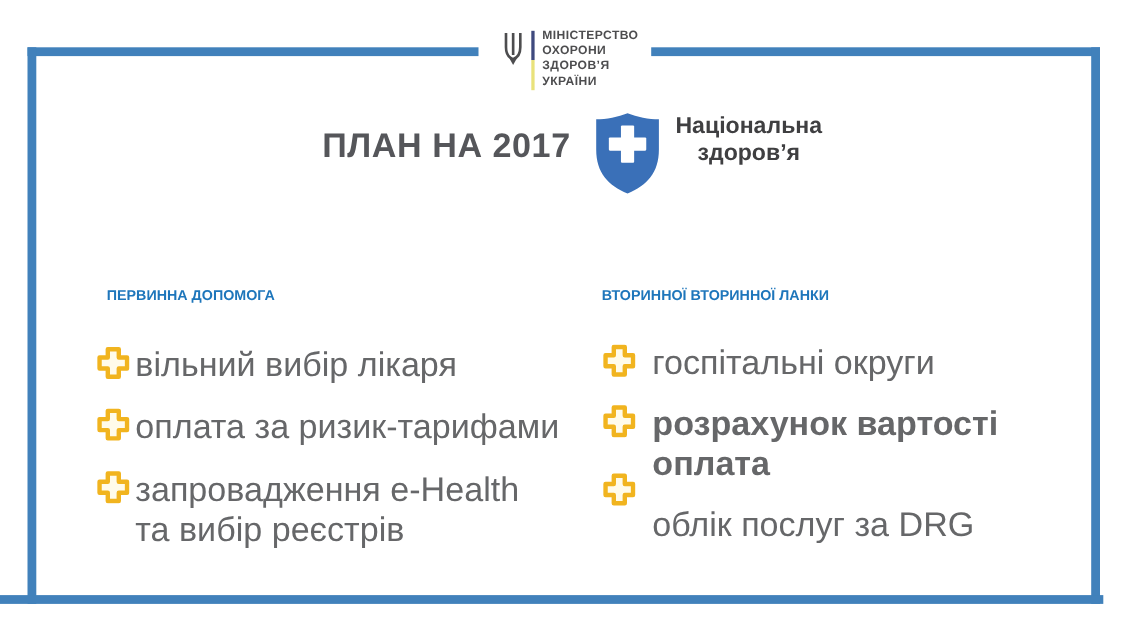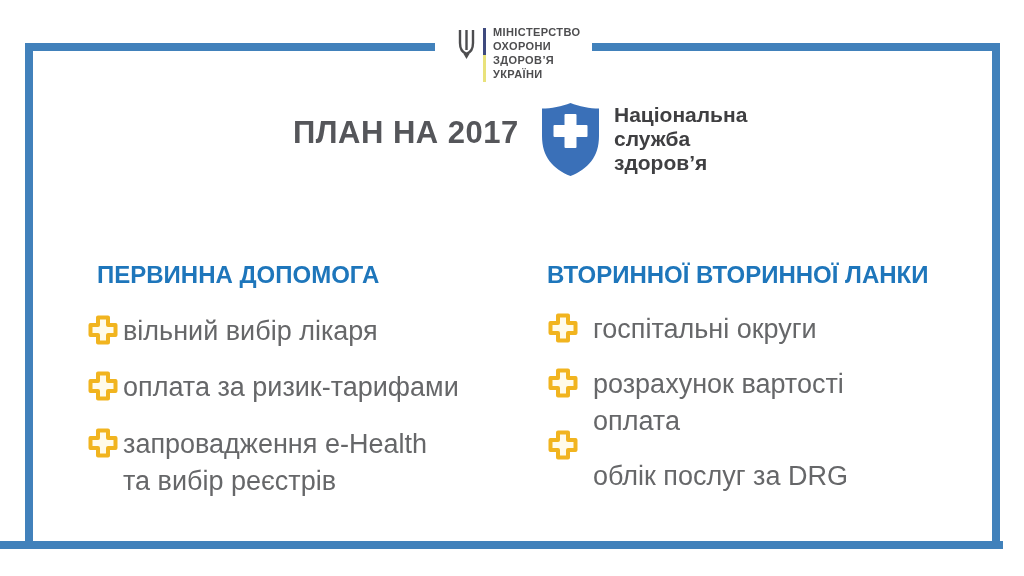--- a/index.html
+++ b/index.html
@@ -36,42 +36,42 @@
   .ministry-text span{display:block;}
 
   
   .title{position:absolute;left:249px;top:116px;font-size:31px;line-height:34px;
     font-weight:bold;letter-spacing:0.5px;color:var(--title-gray);margin-left:44px;}
 
   
   .nszu{position:absolute;left:540px;top:102px;display:flex;align-items:flex-start;}
   .nszu-text{margin-left:13px;margin-top:1px;font-size:21px;font-weight:bold;
     line-height:24px;color:var(--nszu-gray);}
-  .nszu-text span{display:block;}
+  .nszu-text span{display:block;text-align:center;}
   .shield-body{fill:var(--shield-blue);}
   .shield-cross{fill:#ffffff;}
 
   
-  .col-header{position:absolute;font-size:24px;font-weight:bold;color:var(--header-blue);white-space:nowrap;}
+  .col-header{position:absolute;font-size:13px;font-weight:bold;color:var(--header-blue);white-space:nowrap;}
   .hdr-left{left:97px;top:261px;}
   .hdr-right{left:547px;top:261px;}
 
   .item{position:absolute;display:flex;align-items:flex-start;}
   .item .bullet{flex:0 0 auto;margin-top:2px;}
   .item-l .bullet{margin-right:5px;}
   .item-r .bullet{margin-right:15px;}
-  .item-text{font-size:27px;line-height:37px;color:var(--text-gray);white-space:nowrap;}
+  .item-text{font-size:31px;line-height:37px;color:var(--text-gray);white-space:nowrap;}
   .item-text span{display:block;}
   .offset-text .item-text{margin-top:30px;}
 
   #l-item-0{left:88px;top:313px;}
   #l-item-1{left:88px;top:369px;justify-content:center;}
   #l-item-2{left:88px;top:426px;}
   #r-item-0{left:548px;top:311px;}
-  #r-item-1{left:548px;top:366px;}
+  #r-item-1{left:548px;top:366px;font-weight:bold;}
   #r-item-2{left:548px;top:428px;}
 
   .bullet svg path{fill:var(--cross-fill);stroke:var(--cross-gold);}
   .trident path{stroke:var(--logo-gray);}
   .trident .tip{fill:var(--logo-gray);stroke:none;}
 </style>
 </head>
 <body>
 
 <div class="slide">
@@ -104,21 +104,20 @@
   <div class="nszu">
     <span>
       <svg width="61" height="75" viewBox="0 0 61 75">
         <path class="shield-body" d="M30.5 1 C22 4.5 11 6.5 2 6.5 L2 34 C2 55 13 67 30.5 74 C48 67 59 55 59 34 L59 6.5 C50 6.5 39 4.5 30.5 1 Z"></path>
         <rect class="shield-cross" x="24.5" y="12" width="12" height="34" rx="1"></rect>
         <rect class="shield-cross" x="13.5" y="23" width="34" height="12" rx="1"></rect>
       </svg>
     </span>
     <div class="nszu-text">
       <span>Національна</span>
-      <span>служба</span>
       <span>здоров’я</span>
     </div>
   </div>
 
   <div class="col-header hdr-left">ПЕРВИННА ДОПОМОГА</div>
 
   <div class="item item-l" id="l-item-0">
     <span class="bullet">
       <svg width="30" height="30" viewBox="0 0 30 30">
         <path d="M10 2.5 H20 V10 H27.5 V20 H20 V27.5 H10 V20 H2.5 V10 H10 Z" stroke-width="4" stroke-linejoin="round"></path>

